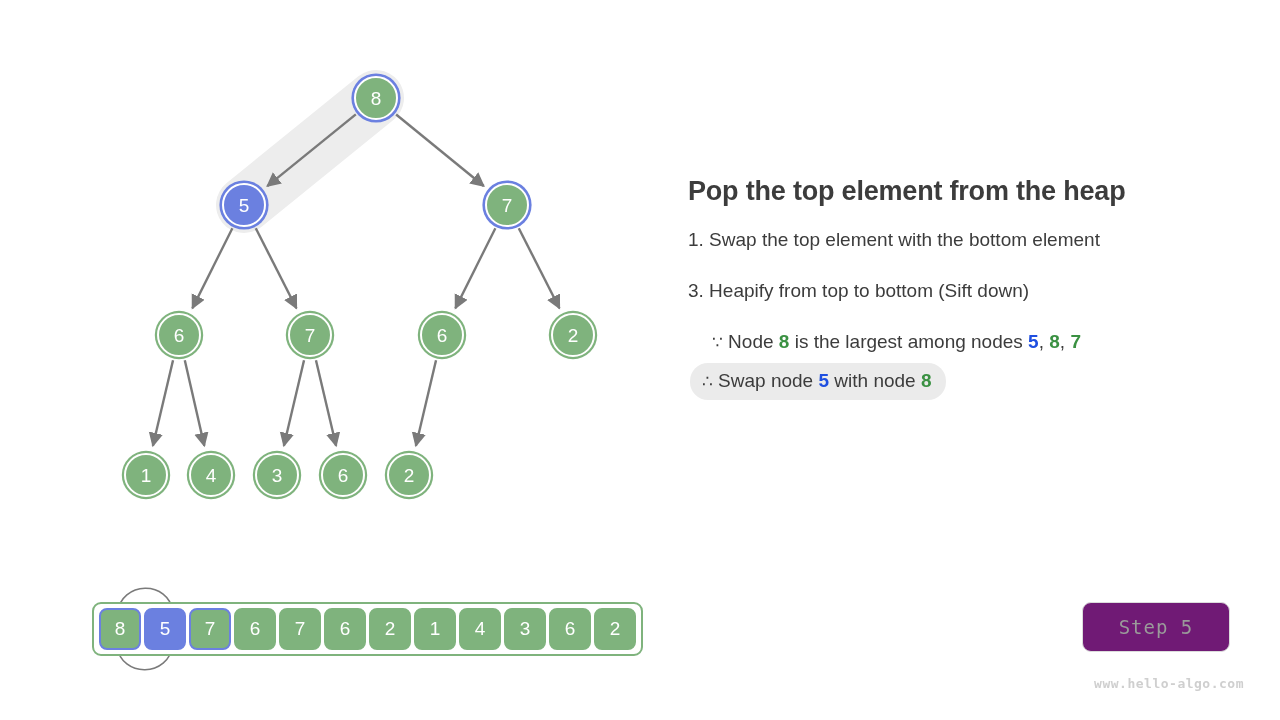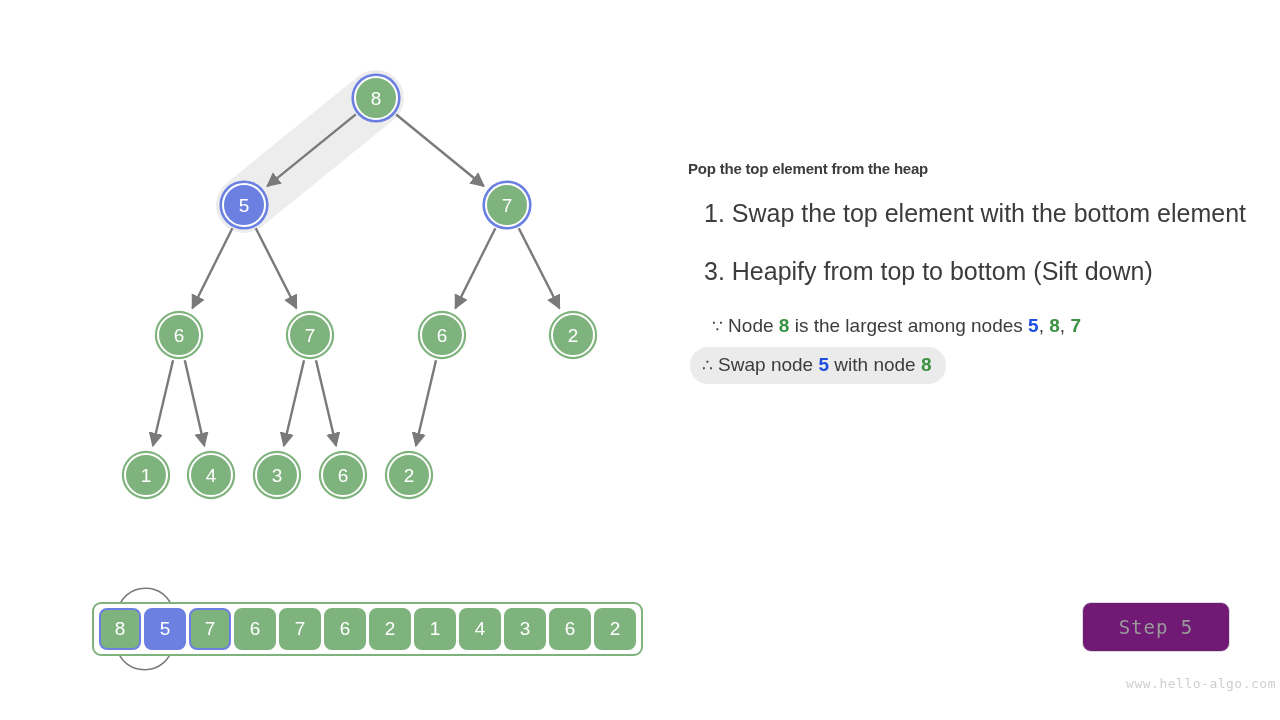--- a/index.html
+++ b/index.html
@@ -66,32 +66,31 @@
   }
 
   
   #panel {
     position: absolute;
     left: 688px;
     top: 160px;
     width: 560px;
   }
   #panel-title {
-    font-size: 15px;
+    font-size: 27px;
     font-weight: bold;
     color: #3c3c3c;
     letter-spacing: -0.2px;
-    margin: 0 0 22px 0;
+    margin: 16px 0 22px 0;
   }
   .step-line {
-    font-size: 25px;
+    font-size: 19px;
     color: #3c3c3c;
     margin-bottom: 29px;
     white-space: nowrap;
-    margin-left: 16px;
   }
   .reason-line {
     font-size: 19px;
     color: #3c3c3c;
     margin-left: 24px;
     margin-bottom: 10px;
     white-space: nowrap;
   }
   .reason-line.boxed {
     display: inline-block;
@@ -162,26 +161,27 @@
     display: flex;
     align-items: center;
     justify-content: center;
     font-family: "DejaVu Sans Mono", monospace;
     font-size: 19px;
     color: #9a9a9a;
     letter-spacing: 1px;
   }
   #watermark {
     position: absolute;
-    right: 4px;
+    right: 36px;
     top: 676px;
     font-family: "DejaVu Sans Mono", monospace;
     font-size: 13px;
     color: #cfcfcf;
     letter-spacing: 0.5px;
+    font-weight: bold;
   }
 </style>
 </head>
 <body>
 
 <div id="stage">
 
   <div id="tree-area">
     <svg id="tree-svg" viewBox="0 0 680 560">
       <defs>

